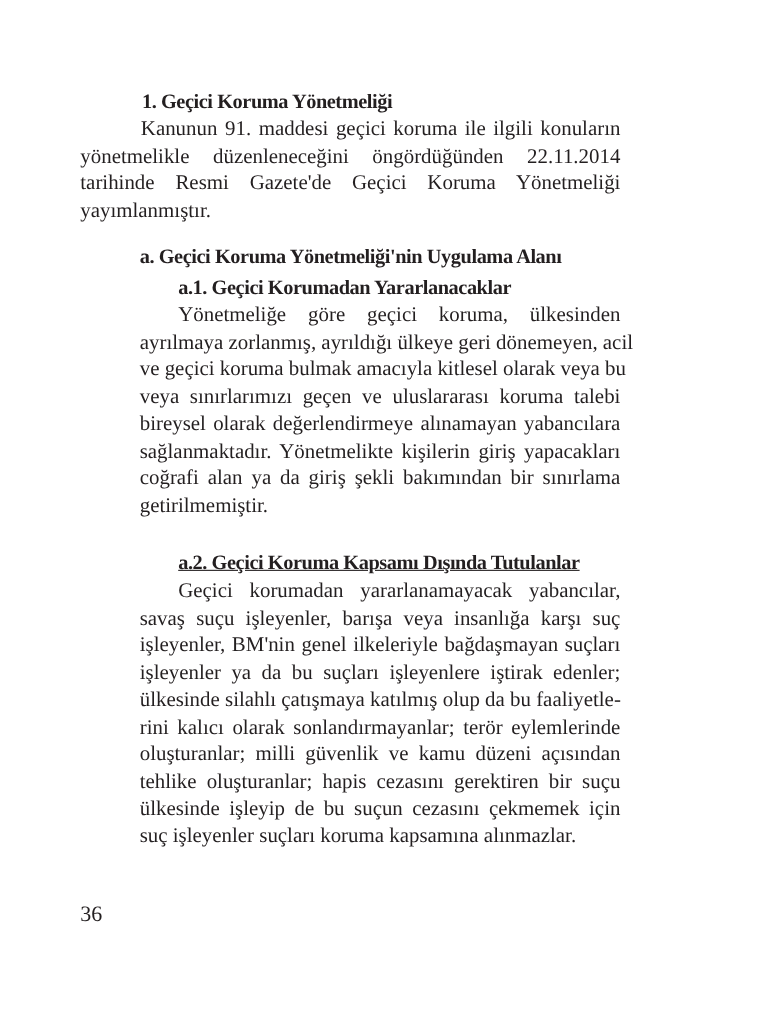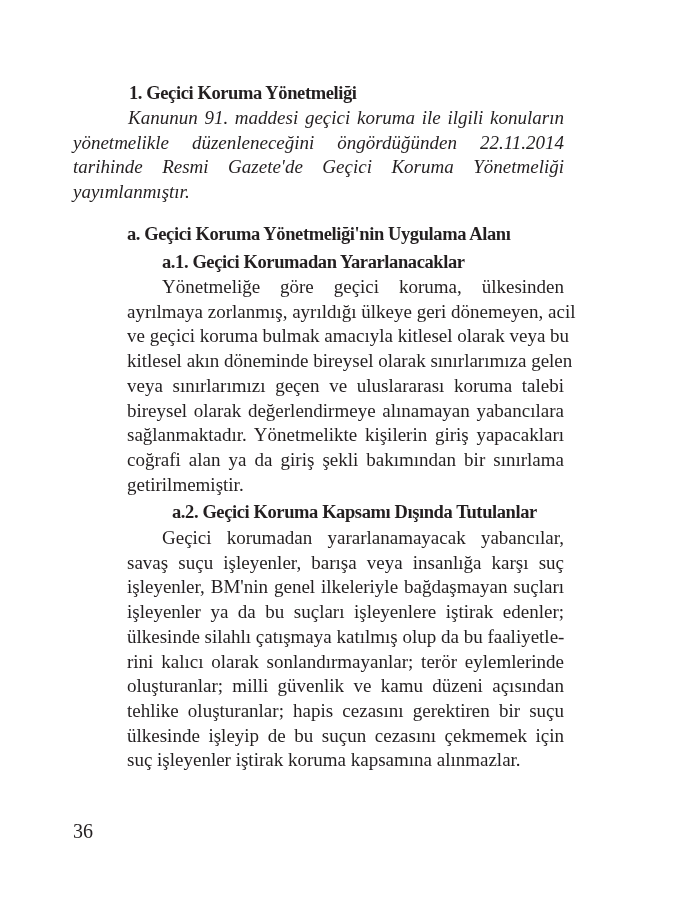--- a/index.html
+++ b/index.html
@@ -48,50 +48,49 @@
       top: 820px;
       font-size: 20px;
     }
   </style>
 </head>
 <body>
 
 <div class="page">
 
   <div class="heading" style="left:129px; top:83px;">1. Geçici Koruma Yönetmeliği</div>
-  <div class="block" style="left:73px; top:106px; width:491px;font-style:italic;">
+  <div class="block" style="left:73px; top:106px; width:491px;">
     <span class="line" style="padding-left:55px;">Kanunun 91. maddesi geçici koruma ile ilgili konuların</span>
     <span class="line">yönetmelikle düzenleneceğini öngördüğünden 22.11.2014</span>
     <span class="line">tarihinde Resmi Gazete'de Geçici Koruma Yönetmeliği</span>
     <span class="line last">yayımlanmıştır.</span>
   </div>
 
   <div class="heading" style="left:127px; top:224px;">a. Geçici Koruma Yönetmeliği'nin Uygulama Alanı</div>
 
   <div class="heading" style="left:162px; top:252px;">a.1. Geçici Korumadan Yararlanacaklar</div>
   <div class="block" style="left:127px; top:275px; width:437px;">
     <span class="line" style="padding-left:35px;">Yönetmeliğe göre geçici koruma, ülkesinden</span>
     <span class="line">ayrılmaya zorlanmış, ayrıldığı ülkeye geri dönemeyen, acil</span>
     <span class="line">ve geçici koruma bulmak amacıyla kitlesel olarak veya bu</span>
-    <span class="line">kitlesel akın döneminde bireysel olarak sınırlarımıza gelen</span>
     <span class="line">veya sınırlarımızı geçen ve uluslararası koruma talebi</span>
     <span class="line">bireysel olarak değerlendirmeye alınamayan yabancılara</span>
     <span class="line">sağlanmaktadır. Yönetmelikte kişilerin giriş yapacakları</span>
     <span class="line">coğrafi alan ya da giriş şekli bakımından bir sınırlama</span>
     <span class="line last">getirilmemiştir.</span>
   </div>
 
-  <div class="heading" style="left:172px; top:502px;">a.2. Geçici Koruma Kapsamı Dışında Tutulanlar</div>
+  <div class="heading" style="left:162px; top:502px;text-decoration:underline;">a.2. Geçici Koruma Kapsamı Dışında Tutulanlar</div>
   <div class="block" style="left:127px; top:526px; width:437px;">
     <span class="line" style="padding-left:35px;">Geçici korumadan yararlanamayacak yabancılar,</span>
     <span class="line">savaş suçu işleyenler, barışa veya insanlığa karşı suç</span>
     <span class="line">işleyenler, BM'nin genel ilkeleriyle bağdaşmayan suçları</span>
     <span class="line">işleyenler ya da bu suçları işleyenlere iştirak edenler;</span>
     <span class="line">ülkesinde silahlı çatışmaya katılmış olup da bu faaliyetle-</span>
     <span class="line">rini kalıcı olarak sonlandırmayanlar; terör eylemlerinde</span>
     <span class="line">oluşturanlar; milli güvenlik ve kamu düzeni açısından</span>
     <span class="line">tehlike oluşturanlar; hapis cezasını gerektiren bir suçu</span>
     <span class="line">ülkesinde işleyip de bu suçun cezasını çekmemek için</span>
-    <span class="line last">suç işleyenler iştirak koruma kapsamına alınmazlar.</span>
+    <span class="line last">suç işleyenler suçları koruma kapsamına alınmazlar.</span>
   </div>
 
   <div class="page-number">36</div>
 </div>
 
 </body></html>

